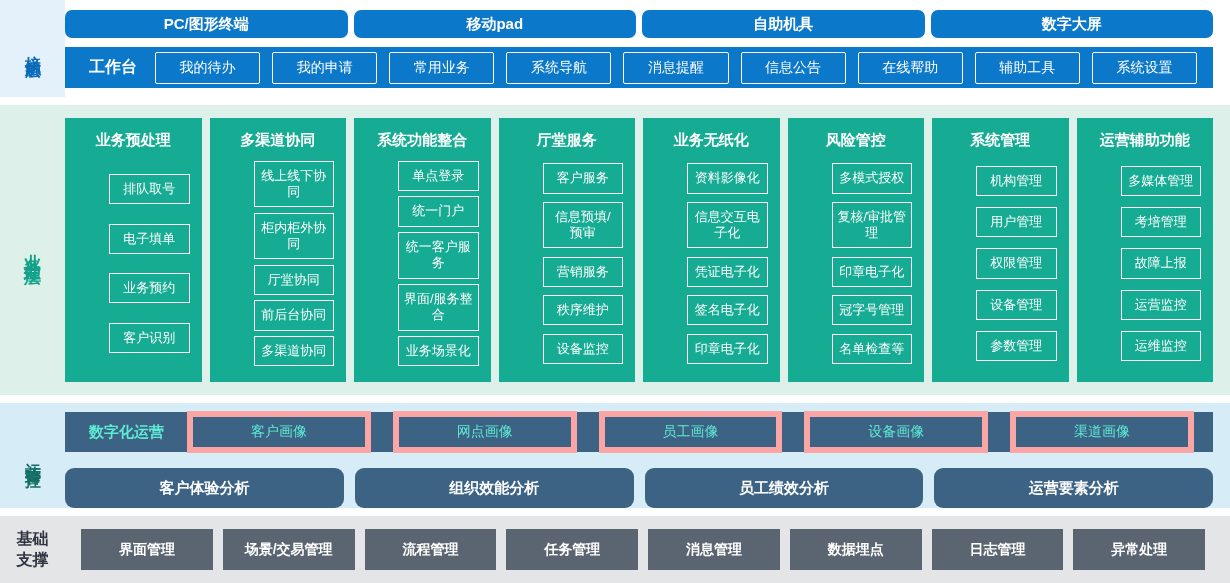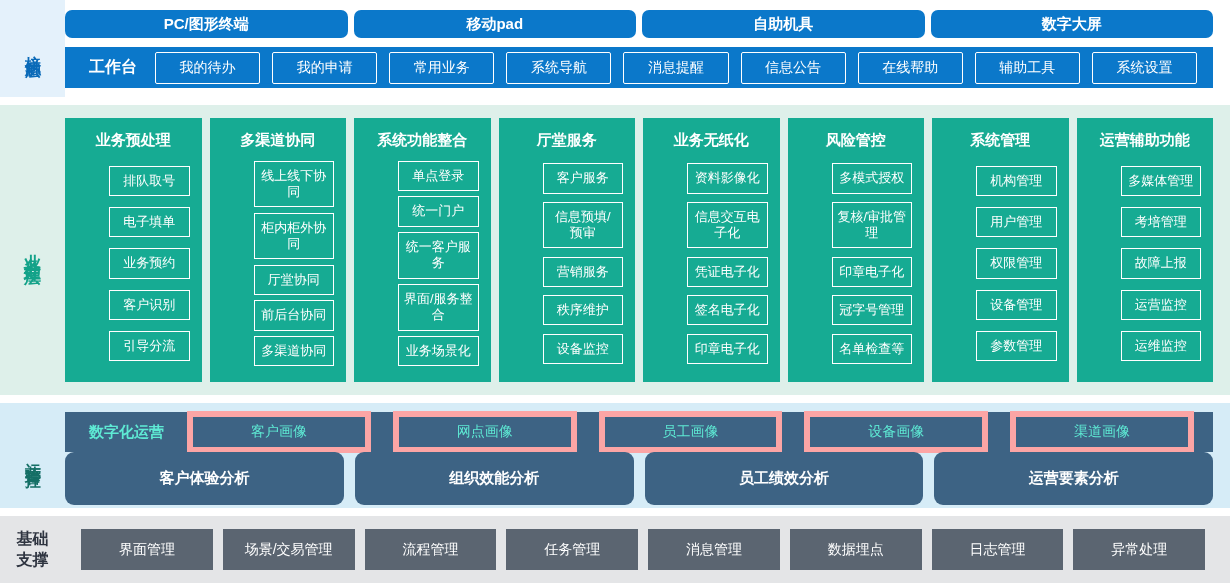--- a/index.html
+++ b/index.html
@@ -37,29 +37,29 @@
     padding:6px 1px;white-space:pre-line;line-height:1.25;margin-left:32px;}
 
   
   .layer-ops{height:105px;background:#d6ecf7;}
   .ops-label{color:#156f66;font-size:16px;letter-spacing:3px;}
   .ops-content{flex:1;padding:9px 17px 0 0;}
   .digital-bar{height:40px;background:#3d6384;display:flex;align-items:center;color:#5eead4;
     padding:0 8px;box-sizing:border-box;}
   .digital-label{font-weight:bold;font-size:15px;padding:0 12px 0 16px;white-space:nowrap;}
   .digital-item{flex:1;border:6px solid #fca5a5;margin:0 11px;text-align:center;font-size:14px;padding:6px 0;}
-  .analysis-row{margin-top:0;height:53px;display:flex;gap:11px;}
+  .analysis-row{margin-top:16px;height:40px;display:flex;gap:11px;}
   .analysis-box{flex:1;background:#3d6384;border-radius:9px;color:#fff;font-weight:bold;
     font-size:15px;display:flex;align-items:center;justify-content:center;}
 
   
   .layer-foundation{height:67px;background:#e4e5e7;}
   .foundation-label{width:38px;font-weight:bold;font-size:16px;color:#2e3440;line-height:1.3;
     word-break:break-all;text-align:center;}
-  .foundation-items{flex:1;display:flex;gap:10px;padding:13px 25px 13px 16px;}
+  .foundation-items{flex:1;display:flex;gap:10px;padding:13px 25px 13px 16px;font-weight:bold;}
   .foundation-box{flex:1;background:#5b6571;color:#fff;font-size:14px;display:flex;
     align-items:center;justify-content:center;white-space:nowrap;}
 </style>
 </head>
 <body>
 
 <div class="canvas">
 
   <div class="layer layer-contact">
     <div class="rail">
@@ -95,21 +95,20 @@
     </div>
     <div class="columns">
 
       <div class="biz-col">
         <div class="col-title">业务预处理</div>
         <div class="col-items">
           <div class="col-item">排队取号</div>
           <div class="col-item">电子填单</div>
           <div class="col-item">业务预约</div>
           <div class="col-item">客户识别</div>
-          <div class="col-item">引导分流</div>
         </div>
       </div>
 
       <div class="biz-col">
         <div class="col-title">多渠道协同</div>
         <div class="col-items">
           <div class="col-item">线上线下协同</div>
           <div class="col-item">柜内柜外协同</div>
           <div class="col-item">厅堂协同</div>
           <div class="col-item">前后台协同</div>

